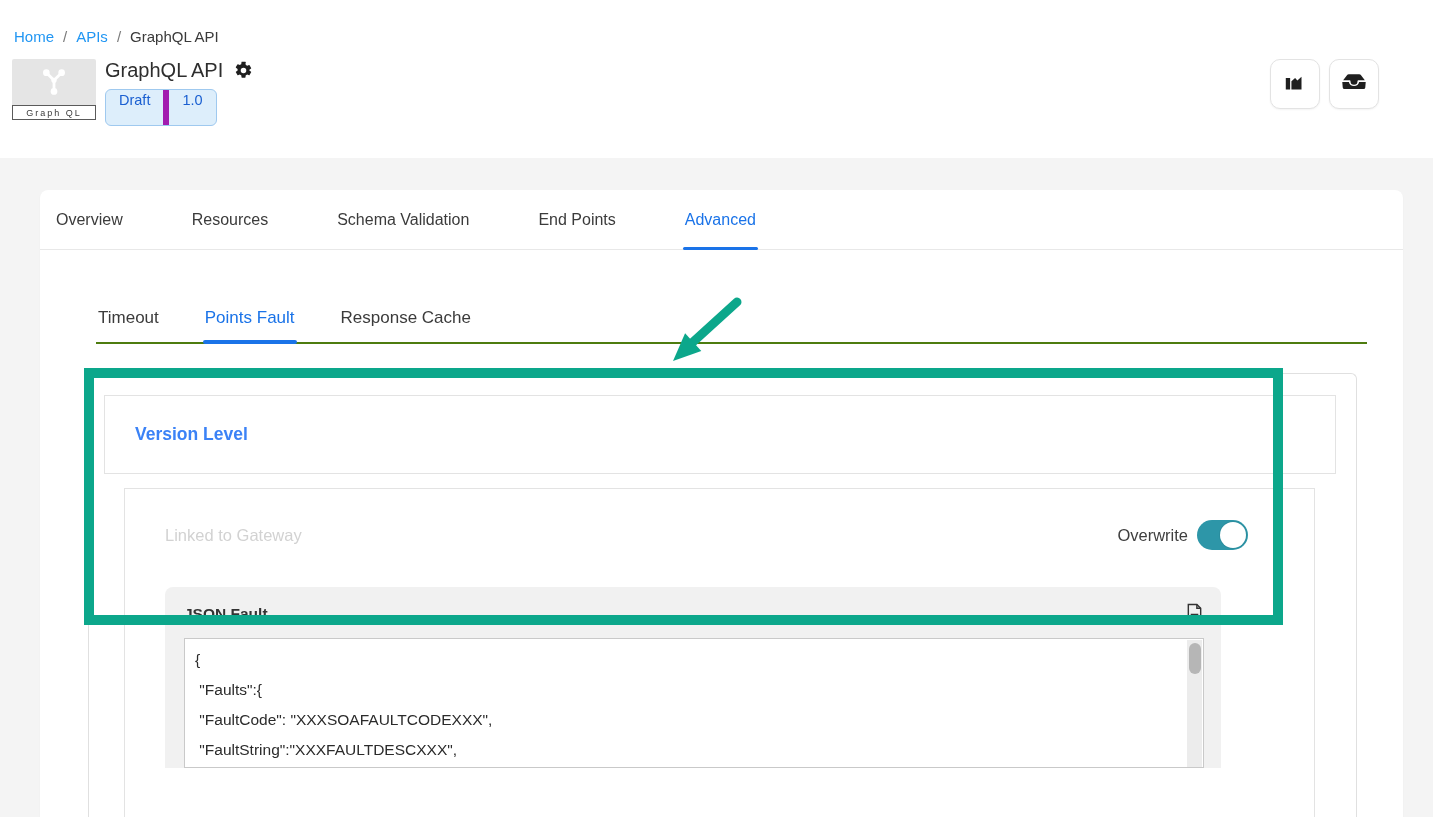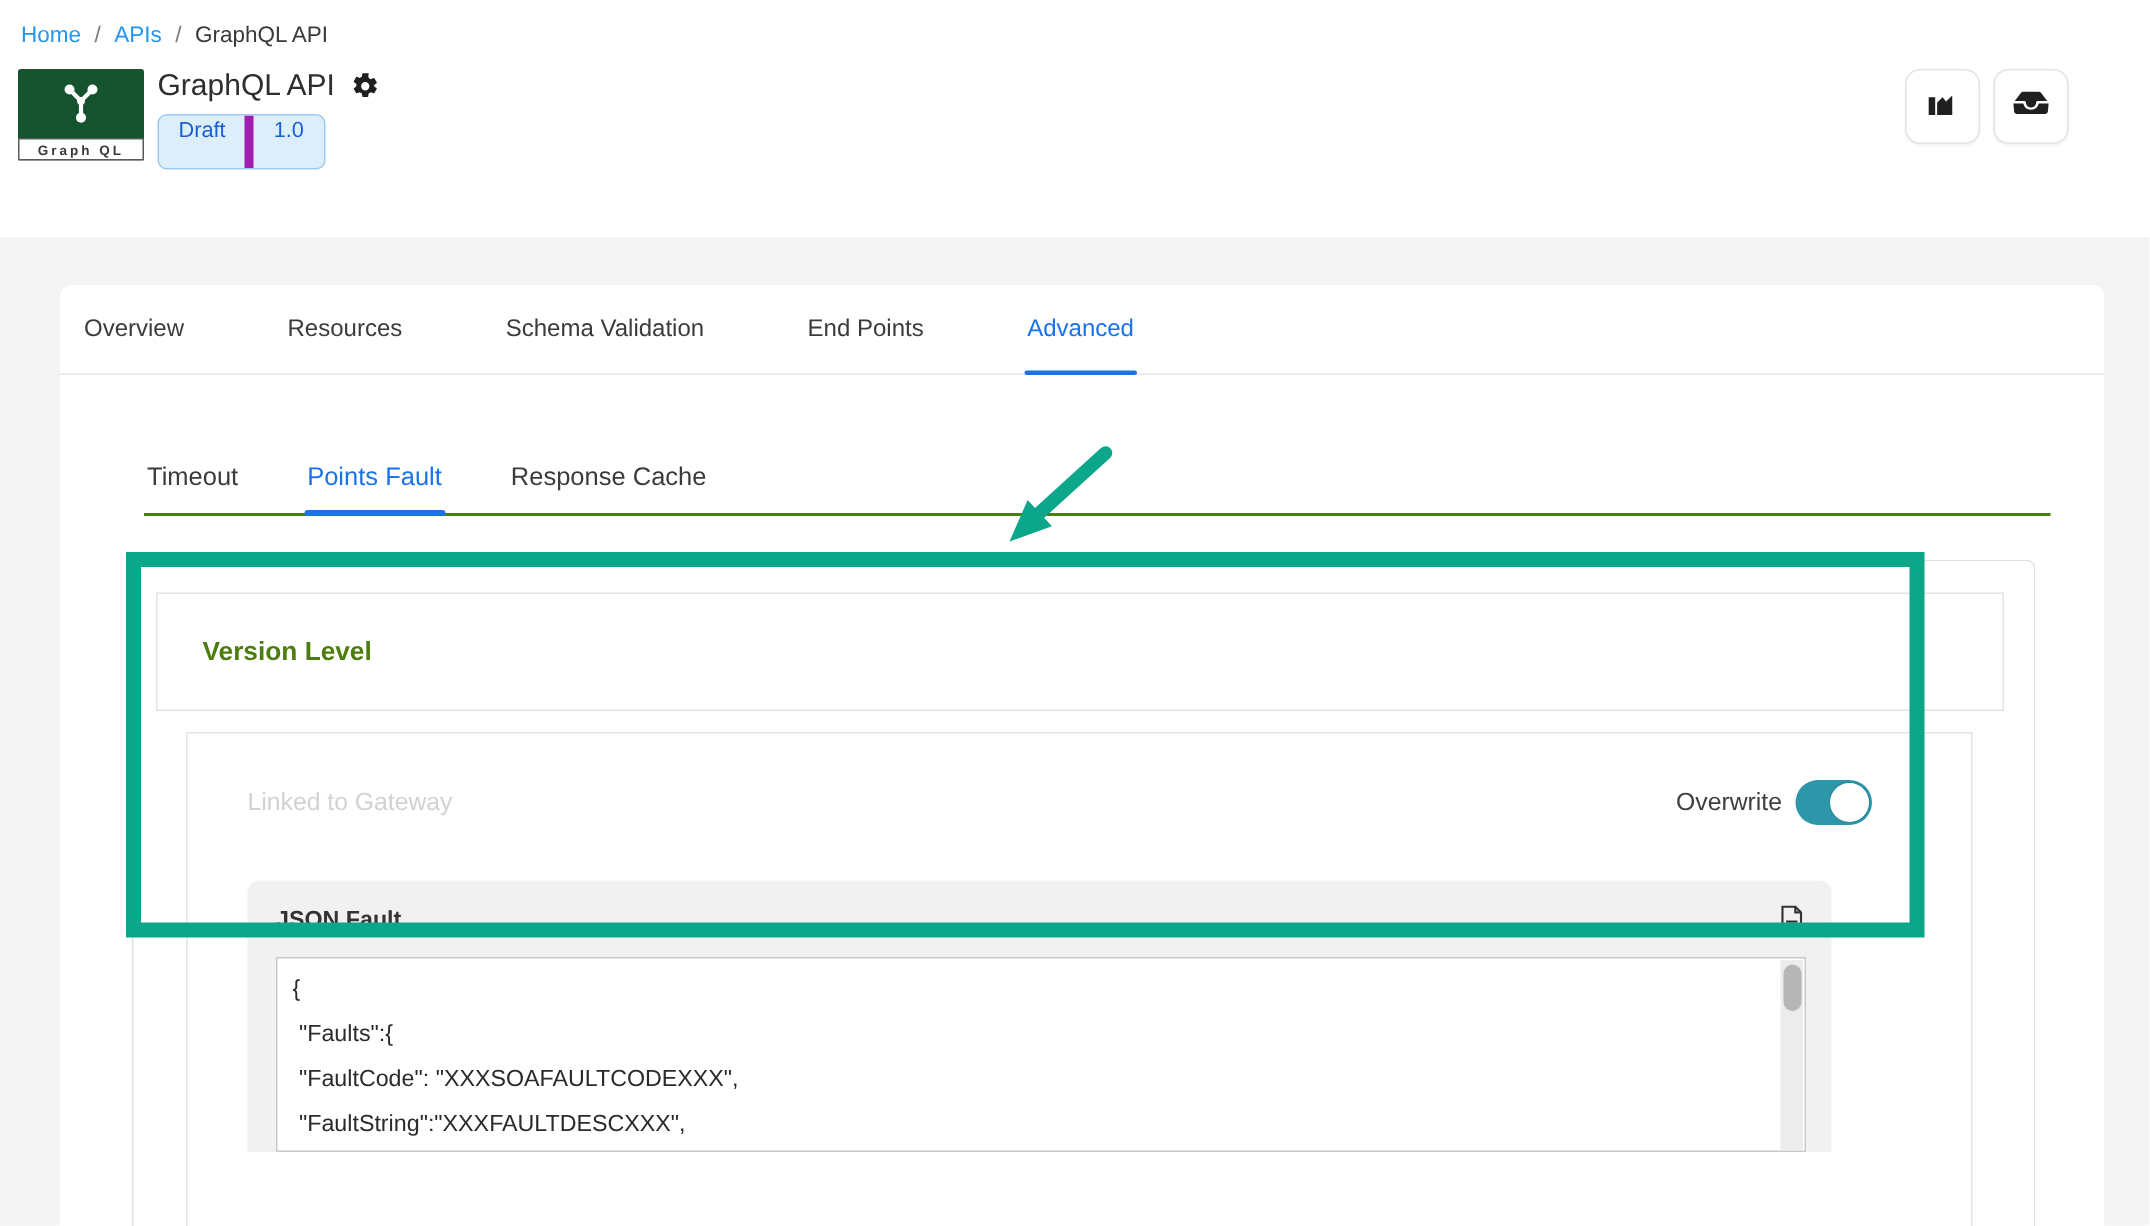--- a/index.html
+++ b/index.html
@@ -1,28 +1,28 @@
 <!DOCTYPE html>
 <html><head>
 <meta charset="utf-8">
 <style>
   * { margin:0; padding:0; box-sizing:border-box; }
   html,body { width:1433px; height:817px; overflow:hidden; background:#fff;
     font-family:"Liberation Sans", sans-serif; color:#333; }
 
   
   .top-zone { background:#fff; height:158px; position:relative; }
-  .breadcrumb { padding:15px 0 0 14px; font-size:15px; display:flex; gap:9px; align-items:center; }
+  .breadcrumb { padding:28px 0 0 14px; font-size:15px; display:flex; gap:9px; align-items:center; }
   .breadcrumb .link { color:#2196f3; text-decoration:none; cursor:pointer; }
   .breadcrumb .sep { color:#7a7a7a; }
   .breadcrumb .current { color:#3a3a3a; }
 
   .header-row { display:flex; align-items:flex-start; margin:14px 54px 0 12px; }
-  .api-logo { width:84px; height:61px; background:#14532d; border-radius:2px;
-    display:flex; flex-direction:column; align-items:center; justify-content:flex-start;font-weight:bold; }
+  .api-logo { width:84px; height:61px; background:#e5e5e5; border-radius:2px;
+    display:flex; flex-direction:column; align-items:center; justify-content:flex-start; }
   .api-logo svg { margin-top:6px; }
   .api-logo .caption { margin-top:auto; width:100%; background:#fff; border:1px solid #5a5a5a;
     font-size:9px; letter-spacing:2px; color:#3a3a3a; text-align:center; padding:2px 0 1px; }
   .title-wrap { margin-left:9px; }
   .title-line { display:flex; align-items:center; gap:11px; }
   .api-title { font-size:20px; color:#2e2e2e; }
   .gear-btn { cursor:pointer; display:inline-flex; }
   .badges { margin-top:7px; display:inline-flex; border:1px solid #9fc9ef; background:#ddeefb;
     border-radius:6px; overflow:hidden; font-size:14.5px; color:#1a5fd1; }
   .badges .seg { padding:2px 13px 17px; }
@@ -52,21 +52,21 @@
 
   .content { position:relative; padding:29px 0 0 48px; }
 
   .accordion { width:1269px; border:1px solid #e0e0e0; border-bottom:none; border-radius:6px 6px 0 0; background:#fff; }
   .accordion-header { height:59px; background:#fafafa; border-bottom:1px solid #e6e6e6;
     border-radius:6px 6px 0 0; display:flex; align-items:center; gap:19px; padding-left:22px;
     font-size:16.5px; color:#3a3a3a; cursor:pointer; }
   .accordion-body { padding:21px 20px 40px 15px; }
 
   .version-card { border:1px solid #e3e3e3; height:79px; display:flex; align-items:center;
-    padding-left:30px; font-size:17.5px; font-weight:bold; color:#4d7c0f; margin-bottom:14px; }
+    padding-left:30px; font-size:17.5px; font-weight:bold; color:#3b82f6; margin-bottom:14px; }
 
   .linked-box { border:1px solid #e3e3e3; margin:0 21px 0 20px; padding-bottom:80px; }
   .linked-row { display:flex; align-items:center; padding:31px 66px 20px 40px; }
   .linked-label { font-size:16.5px; color:#d2d2d2; }
   .overwrite-wrap { margin-left:auto; display:flex; align-items:center; gap:9px; }
   .overwrite-label { font-size:16.5px; color:#3f3f3f; }
   .toggle { width:51px; height:30px; border-radius:15px; background:#2d96a8; position:relative; cursor:pointer; }
   .toggle .knob { position:absolute; top:2px; right:2px; width:26px; height:26px; border-radius:50%;
     background:#fff; box-shadow:0 0 0 1px rgba(0,0,0,.06); }
 

